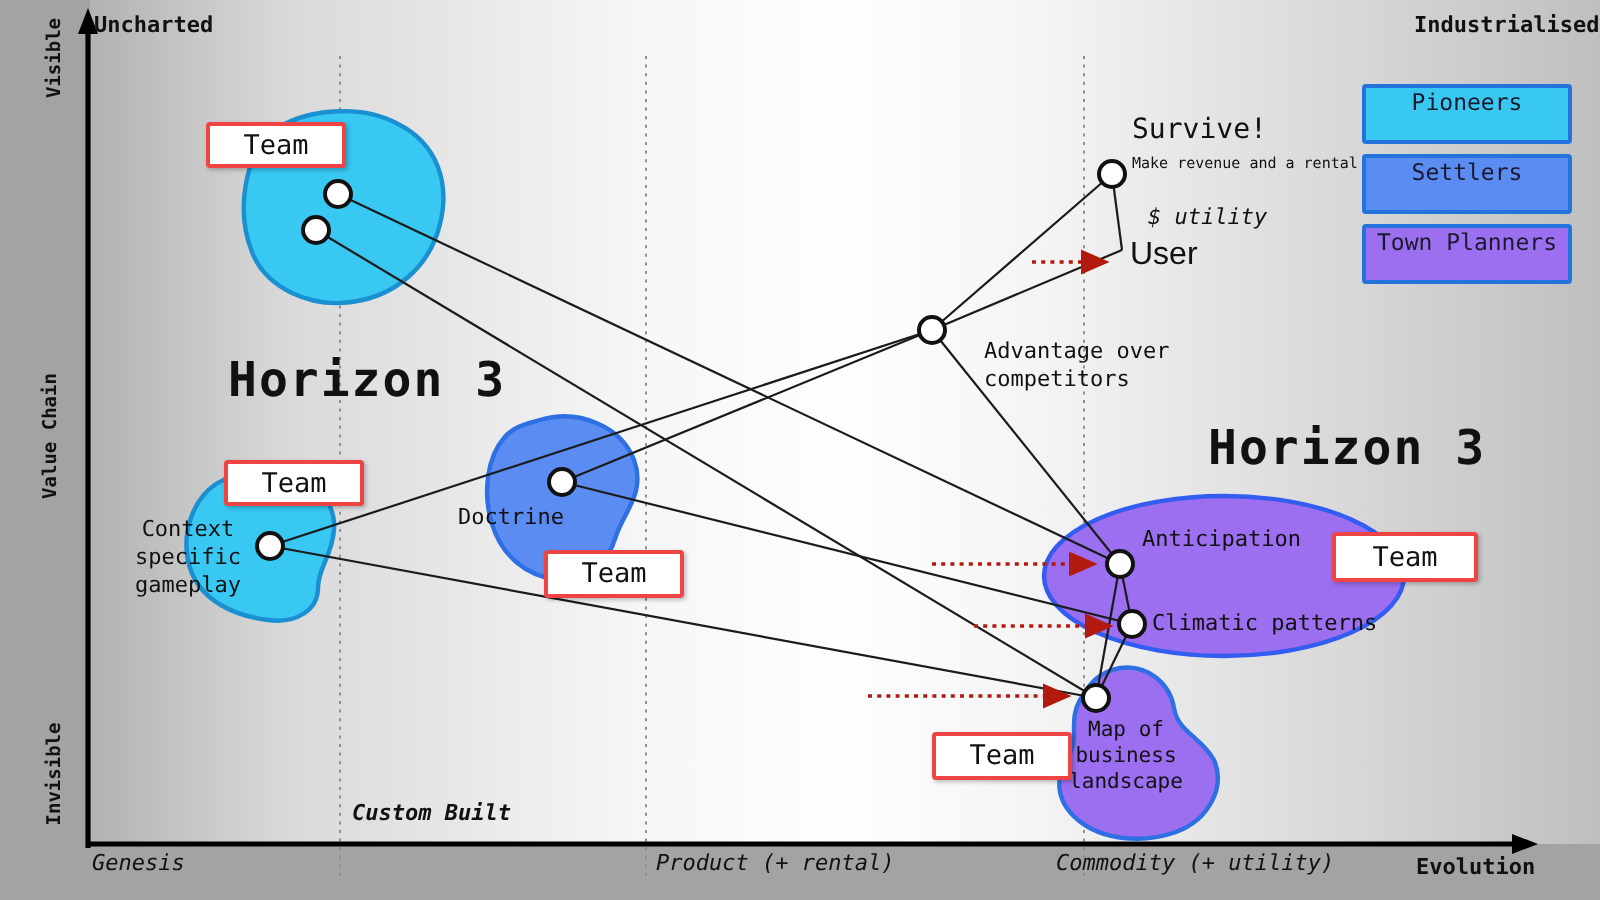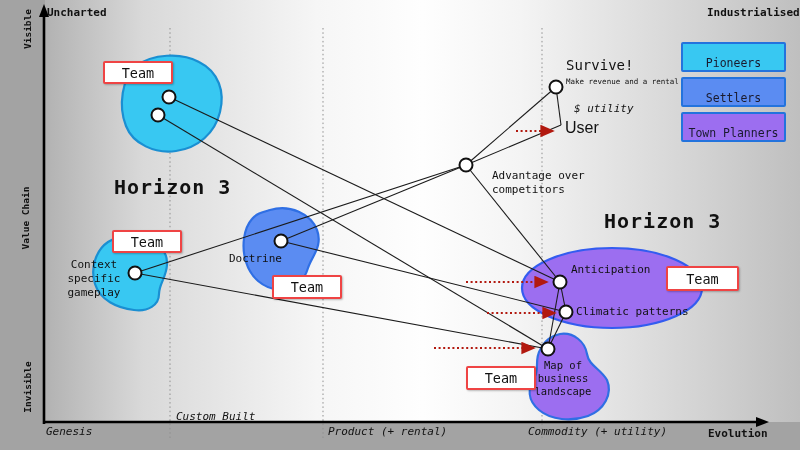--- a/index.html
+++ b/index.html
@@ -7,28 +7,28 @@
          font-family:"DejaVu Sans Mono","Liberation Mono",monospace;color:#111;}
   #plot-bg{position:absolute;left:45px;top:0;width:755px;height:422px;
            background:linear-gradient(to right,#b2b2b2 0%,#d9d9d9 13%,#f6f6f6 36%,#fefefe 50%,#f4f4f4 63%,#d4d4d4 86%,#bfbfbf 100%);}
   svg{position:absolute;left:0;top:0;}
   .lbl{position:absolute;white-space:pre;line-height:1.25;}
   .bold{font-weight:bold;}
   .ital{font-style:italic;}
   .rot{transform:translate(-50%,-50%) rotate(-90deg);}
   .sz9{font-size:9.5px;} .sz11{font-size:11px;} .sz10{font-size:10.5px;}
   .stage-lbl{font-size:11px;font-style:italic;}
-  .horizon{font-size:20px;font-weight:bold;letter-spacing:1px;}
+  .horizon{font-size:24px;font-weight:bold;letter-spacing:1px;}
   .wrap{white-space:normal;}
   .team-box{position:absolute;background:#fff;border:2px solid #ef4444;border-radius:2px;
             display:flex;align-items:center;justify-content:center;font-size:13.5px;
             box-shadow:1px 1px 2px rgba(0,0,0,.25);}
   #legend{position:absolute;left:681px;top:42px;}
   .legend-box{width:101px;height:26px;border:2px solid #2373dd;border-radius:2px;margin-bottom:5px;
-              display:flex;align-items:flex-end;justify-content:center;font-size:11.5px;color:#1a1a2e;}
+              display:flex;align-items:flex-start;justify-content:center;font-size:11.5px;color:#1a1a2e;}
   .edge{stroke:#1b1b1b;stroke-width:1.1;}
   .red-arrow{stroke-width:1.8;stroke-dasharray:2 2.6;}
   .node{fill:#fff;stroke:#111;stroke-width:2;}
   .sep{stroke:#8f8f8f;stroke-width:1;stroke-dasharray:1.5 2.8;}
   .axis{stroke:#000;stroke-width:2.6;}
   #user-lbl{font-family:"Liberation Sans","DejaVu Sans",sans-serif;font-size:16px;}
 </style>
 </head>
 <body>
 
@@ -97,21 +97,21 @@
       <polygon points="769,422 756,417 756,427" fill="#000"></polygon>
     </g>
   </svg>
 
   <div class="lbl bold sz11" style="left:47px;top:6px;">Uncharted</div>
   <div class="lbl bold sz11" style="left:683px;top:6px;margin-left:24px;">Industrialised</div>
   <div class="lbl bold sz9 rot" style="left:28px;top:29px;">Visible</div>
   <div class="lbl bold sz9 rot" style="left:26px;top:218px;">Value Chain</div>
   <div class="lbl bold sz9 rot" style="left:28px;top:387px;">Invisible</div>
   <div class="lbl stage-lbl" style="left:46px;top:425px;">Genesis</div>
-  <div class="lbl stage-lbl" style="left:176px;top:410px;">Custom Built</div>
+  <div class="lbl stage-lbl" style="left:176px;top:400px;font-weight:bold;">Custom Built</div>
   <div class="lbl stage-lbl" style="left:328px;top:425px;">Product (+ rental)</div>
   <div class="lbl stage-lbl" style="left:528px;top:425px;">Commodity (+ utility)</div>
   <div class="lbl bold sz11" style="left:708px;top:427px;">Evolution</div>
 
   <div class="lbl horizon" style="left:114px;top:175px;">Horizon 3</div>
   <div class="lbl horizon" style="left:604px;top:209px;">Horizon 3</div>
 
   <div class="lbl" style="left:566px;top:57px;font-size:14px;">Survive!</div>
   <div class="lbl" style="left:566px;top:77px;font-size:7.5px;">Make revenue and a rental</div>
   <div class="lbl ital sz11" style="left:574px;top:102px;">$ utility</div>

